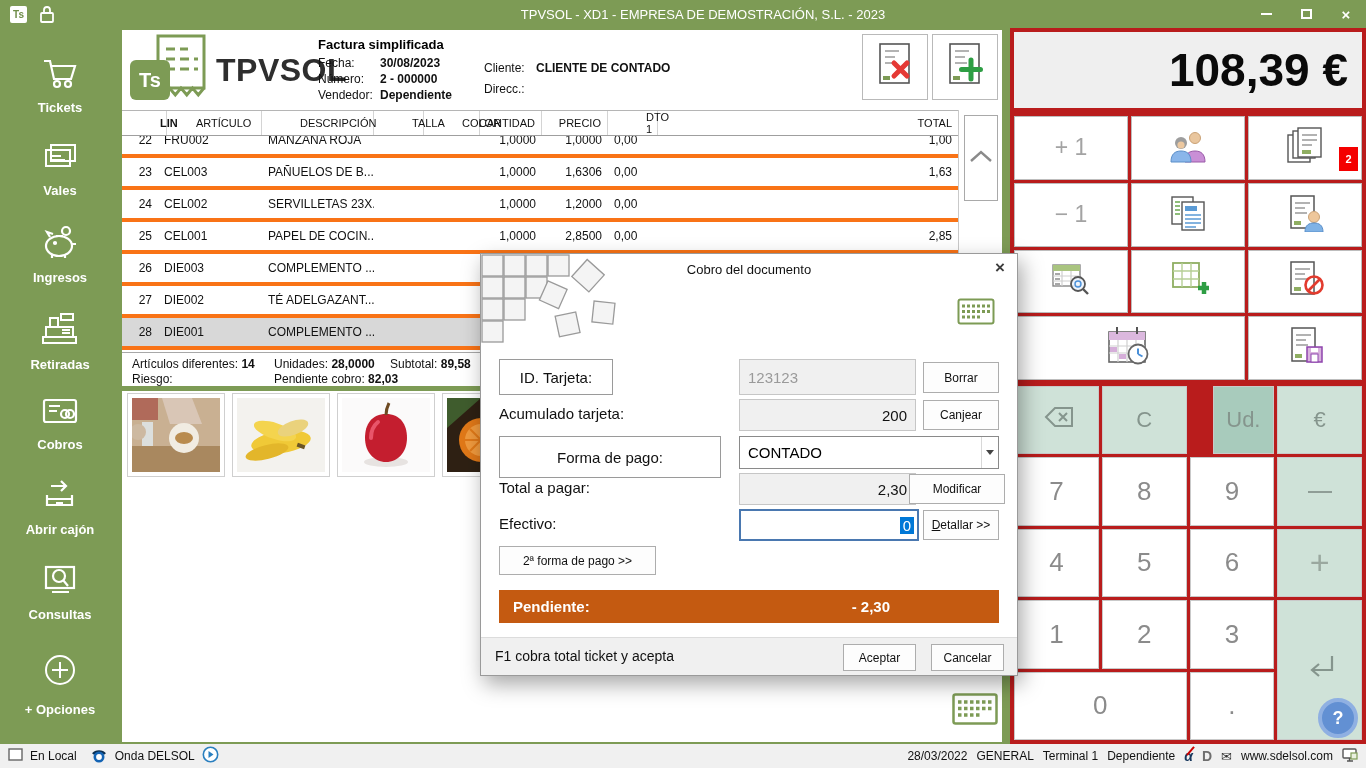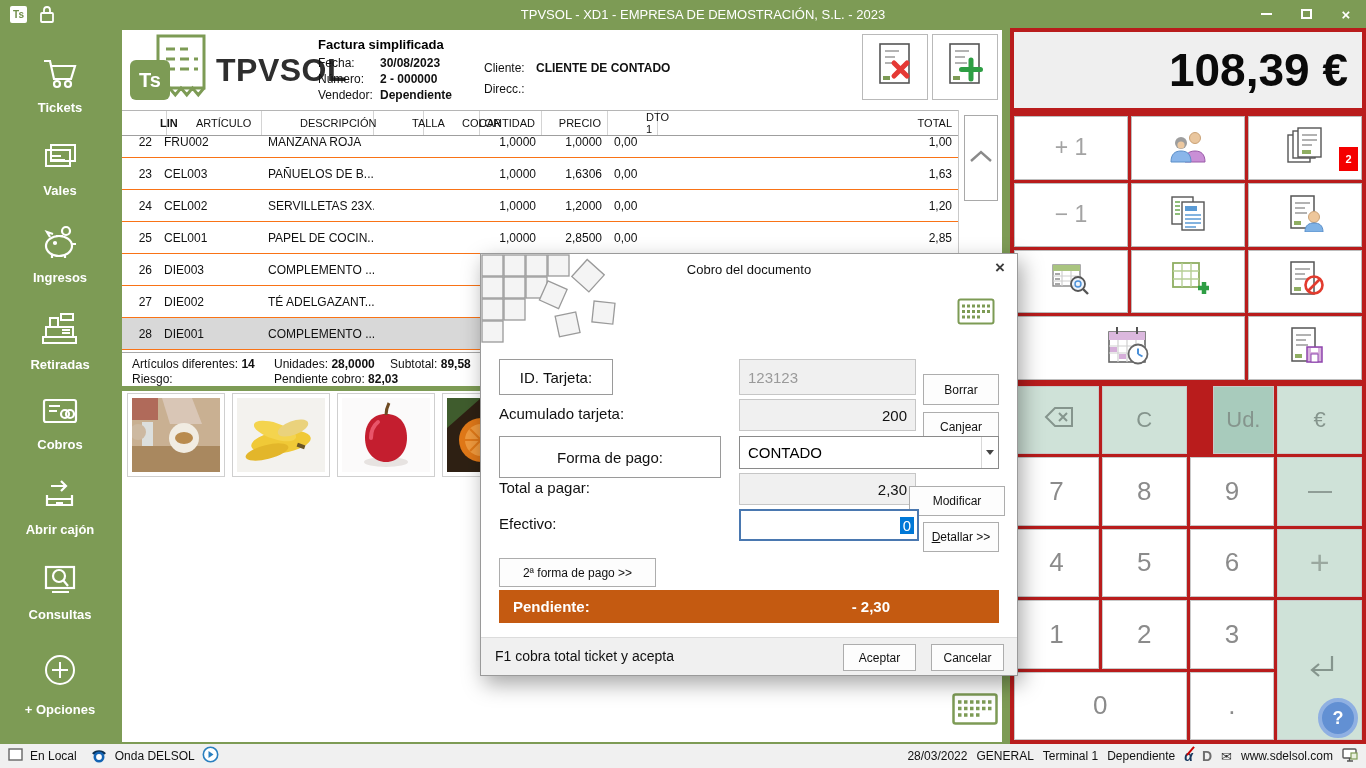--- a/index.html
+++ b/index.html
@@ -42,21 +42,21 @@
 
   
   .thead { position:absolute; left:0; top:80px; width:836px; height:26px; display:grid;
            grid-template-columns:36px 104px 112px 50px 56px 62px 66px 50px 1fr;
            border-top:1px solid #b5b5b5; border-bottom:1px solid #9f9f9f; font-size:11px; background:#fff; }
   .th { display:flex; align-items:center; padding:0 6px; border-right:1px solid #d4d4d4; color:#111;margin-left:32px; }
   .th.b { font-weight:700; }
   .th.r { justify-content:flex-end; }
   .tbody { position:absolute; left:0; top:106px; width:836px; }
   .trow { display:grid; grid-template-columns:36px 104px 112px 50px 56px 62px 66px 50px 1fr; height:32px;
-          align-items:center; font-size:12px; border-bottom:1px solid #f97316; background:#fff; color:#111; }
+          align-items:center; font-size:12px; border-bottom:4px solid #f97316; background:#fff; color:#111; }
   .trow.sel { background:#d8d8d8; }
   .td { padding:0 6px; white-space:nowrap; overflow:hidden; }
   .td.r { text-align:right; }
   .clip { height:22px; overflow:hidden; }
   .clip .trow { margin-top:-10px; }
 
   .rail { position:absolute; right:0; top:80px; width:44px; height:242px; border-left:1px solid #c9c9c9; background:#fff; }
   .rail-btn { margin:5px auto 0; width:34px; height:86px; border:1px solid #a9a9a9; display:flex; align-items:center; justify-content:center; }
 
   .totals { position:absolute; left:0; top:322px; width:836px; height:34px; border-top:1px solid #a8a8a8; font-size:12px; background:#fff; }
@@ -77,21 +77,21 @@
   .d-close { position:absolute; right:12px; top:4px; font-size:17px; font-weight:700; color:#3c3c3c; cursor:default; }
   .d-kb { position:absolute; right:22px; top:44px; }
   .d-label { position:absolute; font-size:15px; color:#111; white-space:nowrap; }
   .d-boxlabel { position:absolute; border:1px solid #9a9a9a; font-size:15px; color:#111;
                 display:flex; align-items:center; justify-content:center; background:#fff; }
   .d-input { position:absolute; background:#f0f0f0; border:1px solid #c6c6c6; font-size:15px;
              display:flex; align-items:center; padding:0 8px; color:#111; }
   .d-input.gray { color:#9a9a9a; }
   .d-input.r { justify-content:flex-end; }
   .d-btn { position:absolute; background:#fdfdfd; border:1px solid #adadad; font-size:12px; color:#111;
-           display:flex; align-items:center; justify-content:center;margin-top:12px; }
+           display:flex; align-items:center; justify-content:center; }
   .d-select { position:absolute; left:258px; top:182px; width:260px; height:33px; border:1px solid #8a8a8a;
               display:flex; align-items:center; padding-left:8px; font-size:15px; background:#fff; }
   .d-caret { margin-left:auto; width:17px; height:100%; border-left:1px solid #d8d8d8; display:flex; align-items:center; justify-content:center; }
   .caret-shape { width:0; height:0; border-left:4px solid transparent; border-right:4px solid transparent; border-top:5px solid #444; }
   .d-cash { position:absolute; left:258px; top:255px; width:180px; height:32px; border:2px solid #4a78b0; background:#fff;
             display:flex; align-items:center; justify-content:flex-end; padding-right:3px; font-size:15px; }
   .d-cash .selval { background:#0078D7; color:#fff; padding:0 3px; }
   .pend { position:absolute; left:18px; top:336px; width:500px; height:33px; background:#C45A11; color:#fff;
           font-weight:700; font-size:15px; display:flex; align-items:center; padding:0 14px; }
   .pend .val { margin-left:auto; padding-right:95px; }
@@ -316,21 +316,20 @@
         </div>
         <div class="trow">
           <div class="td r">24</div>
           <div class="td">CEL002</div>
           <div class="td">SERVILLETAS 23X...</div>
           <div class="td"></div>
           <div class="td"></div>
           <div class="td r">1,0000</div>
           <div class="td r">1,2000</div>
           <div class="td">0,00</div>
-          <div class="td r">1,20</div>
         </div>
         <div class="trow">
           <div class="td r">25</div>
           <div class="td">CEL001</div>
           <div class="td">PAPEL DE COCIN...</div>
           <div class="td"></div>
           <div class="td"></div>
           <div class="td r">1,0000</div>
           <div class="td r">2,8500</div>
           <div class="td">0,00</div>

